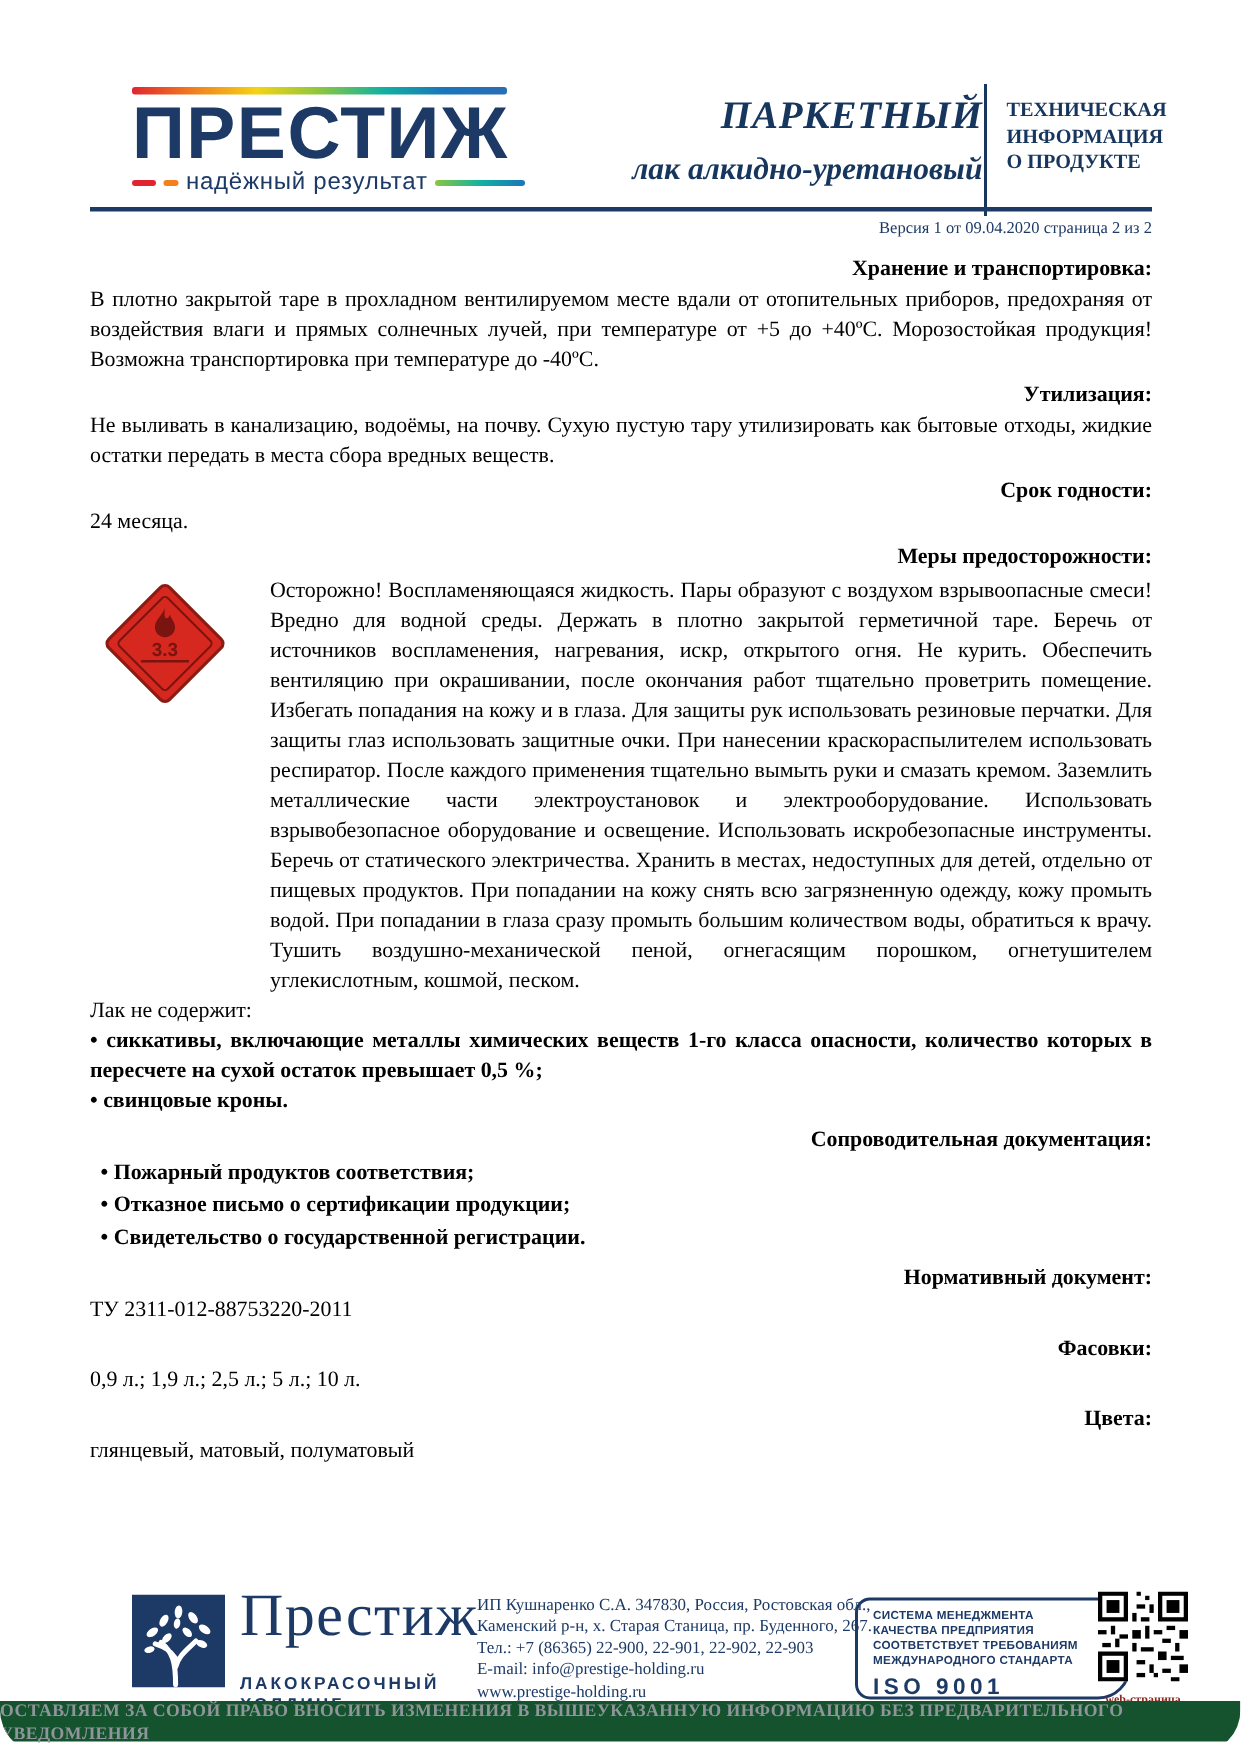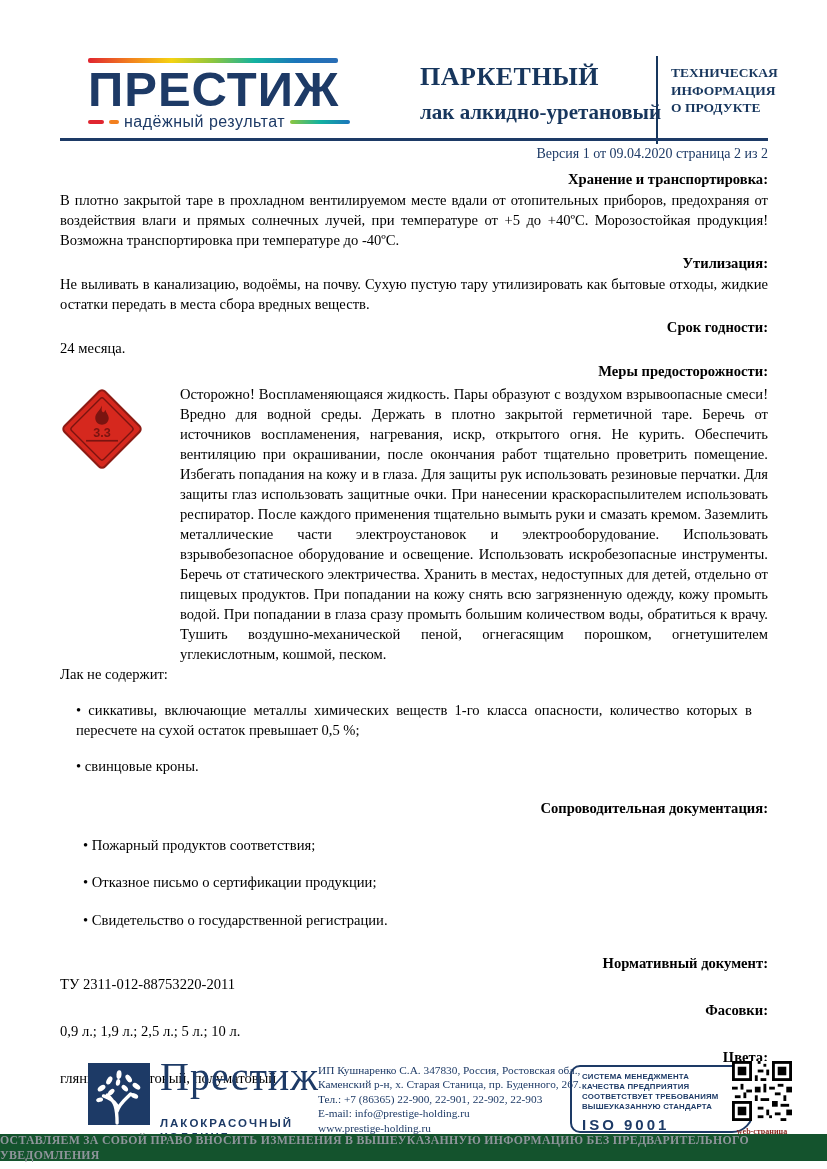--- a/index.html
+++ b/index.html
@@ -3,20 +3,21 @@
 <meta charset="utf-8">
 <style>
   html,body{margin:0;padding:0;background:#fff;}
   .page{
     position:relative;
     width:827px;height:1169px;
     background:#ffffff;
     font-family:"Liberation Serif", serif;
     color:#000;
     overflow:hidden;
+    border-radius:29px;
   }
   
   .header{position:absolute;top:0;left:0;right:0;height:165px;}
   .logo{position:absolute;left:88px;top:58px;width:262px;}
   .rainbow-line{height:5px;width:250px;border-radius:2px;
     background:linear-gradient(90deg,#e02530,#f2801f,#f5d312,#8cc63f,#12b2a0,#1b75bb,#2a6db5);}
   .logo-word{
     font-family:"Liberation Sans", sans-serif;
     font-weight:bold;font-size:49px;line-height:1.02;
     color:#1d3a66;letter-spacing:1px;margin-top:2px;
@@ -26,45 +27,45 @@
   .dash.red{background:#e02530;}
   .dash.orange{background:#f2801f;width:10px;}
   .logo-tagline{
     font-family:Liberation Sans, sans-serif;
     font-size:16px;color:#1d3a66;white-space:nowrap;letter-spacing:0.5px;
   }
   .tagline-grad{flex:1;height:4px;border-radius:2px;
     background:linear-gradient(90deg,#8cc63f,#12b2a0,#1b75bb);}
   .title-block{
     position:absolute;left:420px;top:62px;width:235px;
-    text-align:left;color:#17365d;font-weight:bold;
+    text-align:right;color:#17365d;font-weight:bold;font-style:italic;
   }
   .title-line1{font-size:26px;letter-spacing:0.5px;}
   .title-line2{font-size:21px;margin-top:8px;white-space:nowrap;}
   .header-vline{position:absolute;left:656px;top:56px;width:2px;height:88px;background:#17365d;}
   .doc-info{
     position:absolute;left:671px;top:64px;width:150px;
     color:#17365d;font-weight:bold;font-size:13.5px;line-height:1.3;
   }
   .header-rule{position:absolute;left:60px;right:59px;top:138px;height:3px;background:#1d3a66;}
   .version-line{
     position:absolute;right:59px;top:146px;
-    color:#1d3a66;font-size:14px;
+    color:#1d3a66;font-size:11px;
   }
   
   .body{
     position:absolute;left:60px;right:59px;top:167px;
     font-size:14.6px;line-height:1.37;
   }
   .sec-heading{font-weight:bold;margin:3px 0 1px 0;text-align:right;}
   .sec-body{text-align:justify;margin:0;}
   .precaution-row{display:flex;gap:21px;margin-top:3px;}
-  .hazard-col{width:99px;flex:0 0 99px;padding-top:2px;}
+  .hazard-col{width:99px;flex:0 0 99px;padding-top:2px;text-align:center;}
   .precaution-text{flex:1;text-align:justify;}
-  .bullet-line{margin:16px;text-align:justify;}
+  .bullet-line{margin:0;text-align:justify;font-weight:bold;}
   .doc-bullets .bullet-line{padding-left:7px;line-height:1.5;text-align:left;}
   .gap-sm{height:3px;}
   
   .footer{position:absolute;left:0;top:1055px;width:827px;height:80px;}
   .tree-logo{position:absolute;left:88px;top:8px;}
   .footer-brand{position:absolute;left:160px;top:2px;color:#1d3a66;}
   .footer-brand-name{font-size:40px;line-height:1.0;letter-spacing:1px;}
   .footer-brand-sub{
     font-family:"Liberation Sans", sans-serif;font-weight:bold;
     font-size:11.5px;letter-spacing:2px;line-height:1.25;margin-top:19px;
@@ -212,21 +213,21 @@
       <div>Каменский р-н, х. Старая Станица, пр. Буденного, 267.</div>
       <div>Тел.: +7 (86365) 22-900, 22-901, 22-902, 22-903</div>
       <div>E-mail: info@prestige-holding.ru</div>
       <div>www.prestige-holding.ru</div>
     </div>
 
     <div class="iso-badge">
       <div>СИСТЕМА МЕНЕДЖМЕНТА</div>
       <div>КАЧЕСТВА ПРЕДПРИЯТИЯ</div>
       <div>СООТВЕТСТВУЕТ ТРЕБОВАНИЯМ</div>
-      <div>ВЫШЕУКАЗАННУЮ СТАНДАРТА</div>
+      <div>МЕЖДУНАРОДНОГО СТАНДАРТА</div>
       <div class="iso-standard">ISO 9001</div>
     </div>
 
     <div class="qr-block">
       <svg width="60" height="60" viewBox="0 0 63 63">
         <rect width="63" height="63" fill="#fff"></rect>
         <g fill="#000">
           <rect x="0" y="0" width="21" height="21"></rect>
             <rect x="3" y="3" width="15" height="15" fill="#fff"></rect>
             <rect x="6" y="6" width="9" height="9"></rect>

